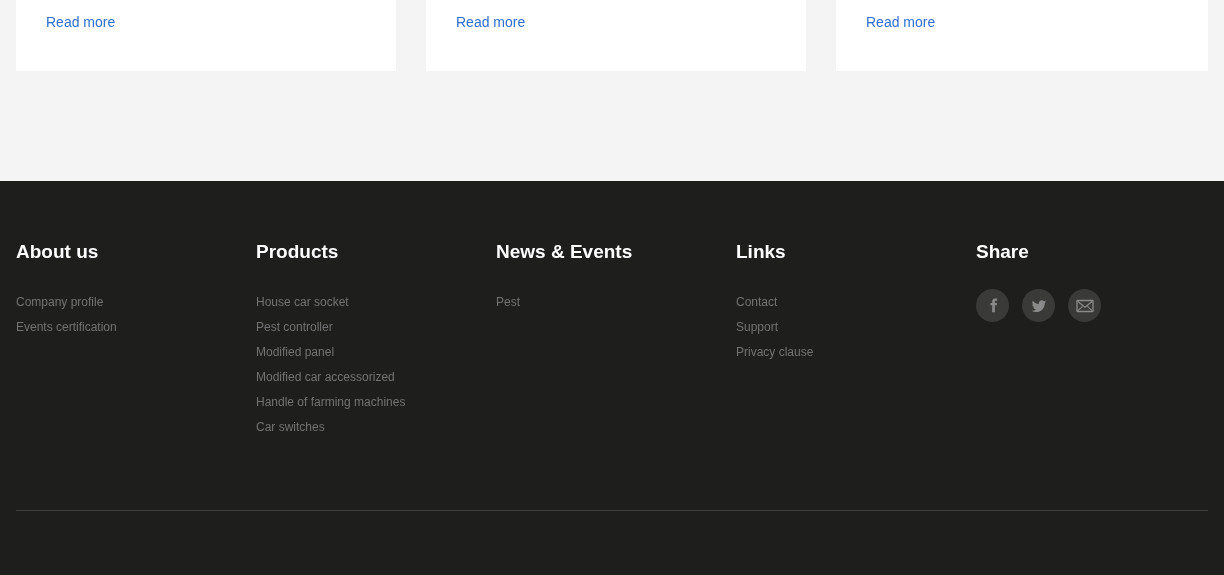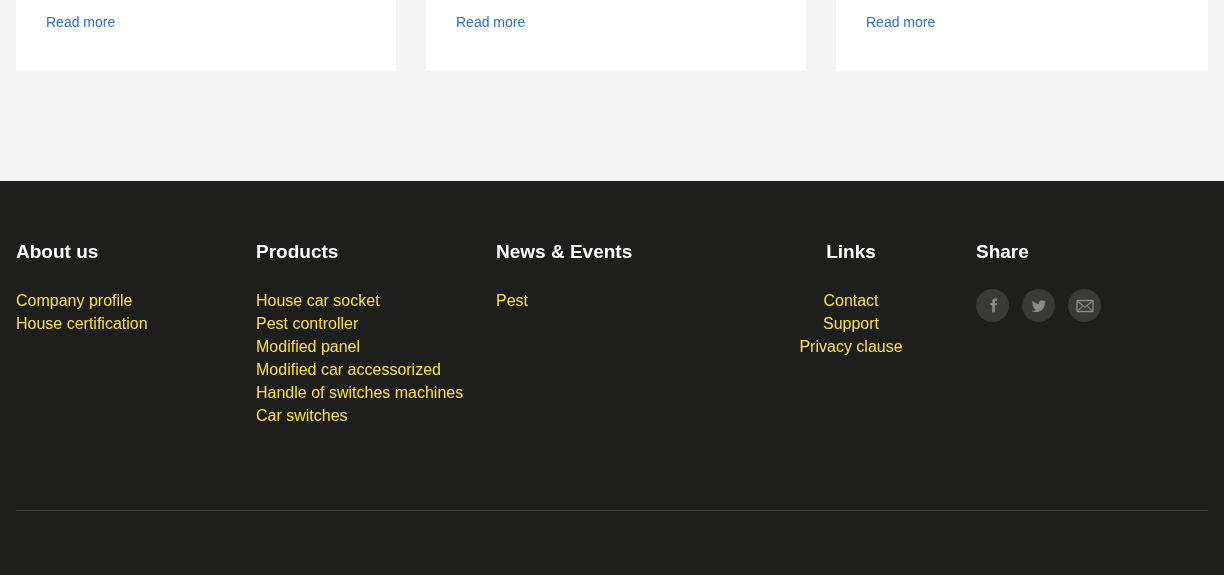--- a/index.html
+++ b/index.html
@@ -57,21 +57,21 @@
     height: 394px;
     background: #1e1e1d;
   }
   .footer-col {
     position: absolute;
     top: 61px;
   }
   .col-0 { left: 16px;  width: 230px; }
   .col-1 { left: 256px; width: 230px; }
   .col-2 { left: 496px; width: 230px; }
-  .col-3 { left: 736px; width: 230px; text-align: center; }
+  .col-3 { left: 736px; width: 230px; }
   .col-4 { left: 976px; width: 230px; }
 
   .col-title {
     font-size: 19px;
     font-weight: bold;
     color: #ffffff;
     margin: 0 0 27px 0;
     line-height: 20px;
     white-space: nowrap;
   }
@@ -79,22 +79,22 @@
     list-style: none;
     margin: 0;
     padding: 0;
   }
   .col-links li {
     margin: 0;
     padding: 0;
     line-height: 23px;
   }
   .col-links a {
-    font-size: 16px;
-    color: #fde047;
+    font-size: 12px;
+    color: #737373;
     text-decoration: none;
     white-space: nowrap;
   }
 
   
   .social-row {
     display: flex;
     gap: 13px;
     margin-top: 4px;
   }
@@ -149,42 +149,42 @@
 
   <div class="footer">
 
     <div class="footer-col col-0">
       <div class="col-title">About us</div>
       <ul class="col-links">
         <li>
           <a href="#">Company profile</a>
         </li>
         <li>
-          <a href="#">House certification</a>
+          <a href="#">Events certification</a>
         </li>
       </ul>
     </div>
 
     <div class="footer-col col-1">
       <div class="col-title">Products</div>
       <ul class="col-links">
         <li>
           <a href="#">House car socket</a>
         </li>
         <li>
           <a href="#">Pest controller</a>
         </li>
         <li>
           <a href="#">Modified panel</a>
         </li>
         <li>
           <a href="#">Modified car accessorized</a>
         </li>
         <li>
-          <a href="#">Handle of switches machines</a>
+          <a href="#">Handle of farming machines</a>
         </li>
         <li>
           <a href="#">Car switches</a>
         </li>
       </ul>
     </div>
 
     <div class="footer-col col-2">
       <div class="col-title">News &amp; Events</div>
       <ul class="col-links">

